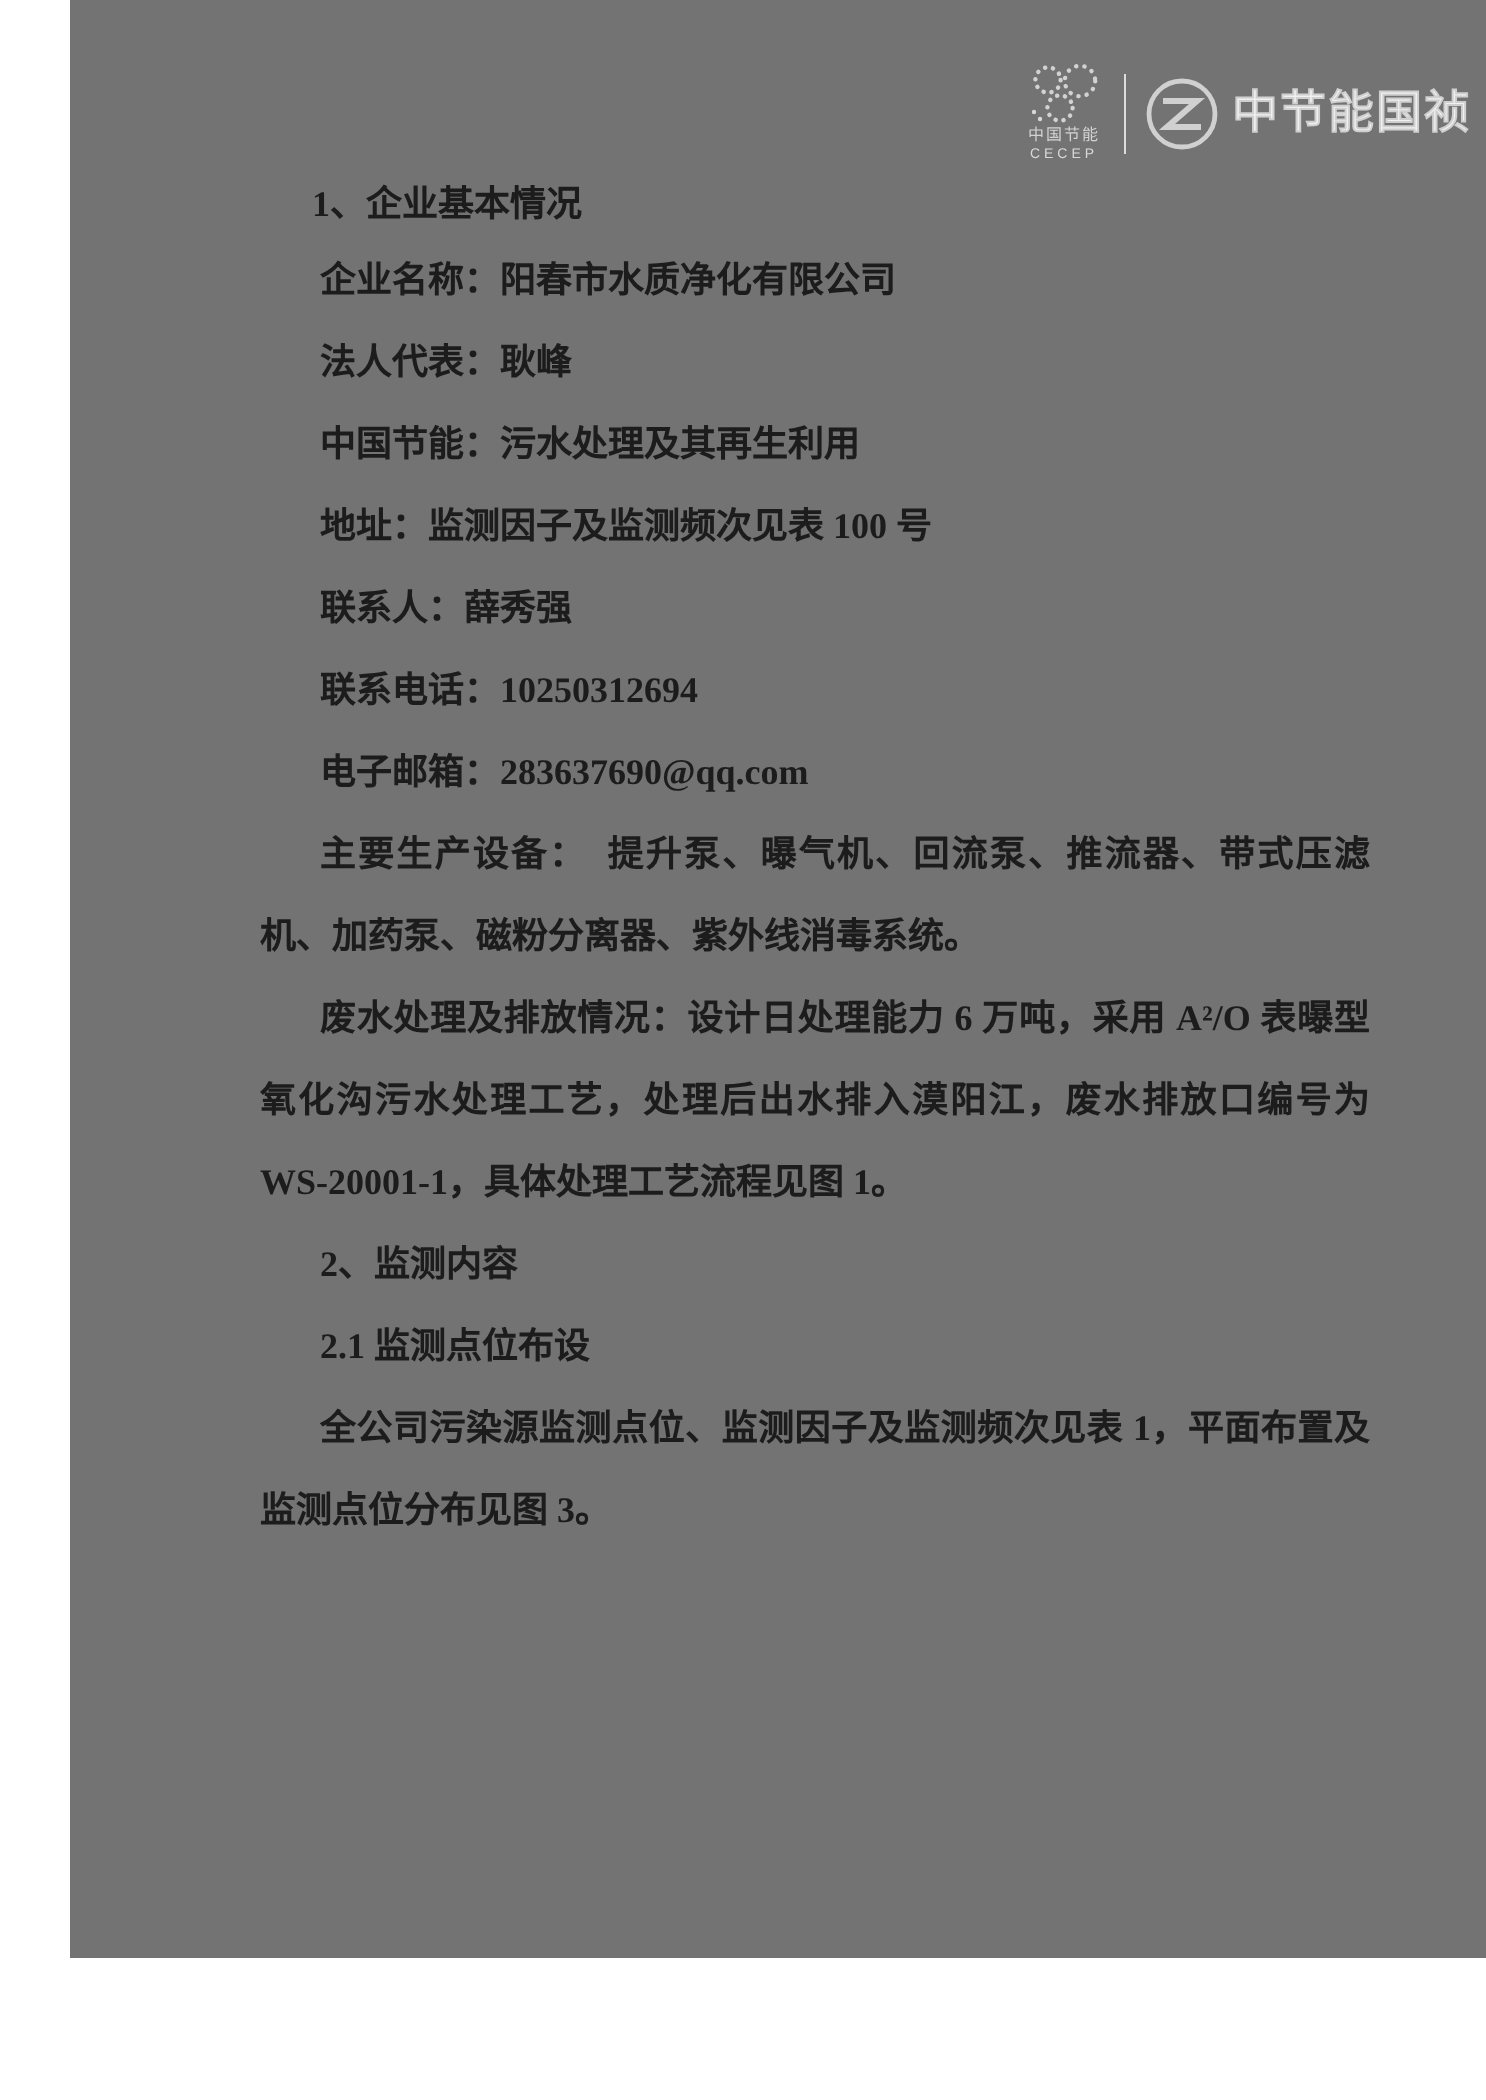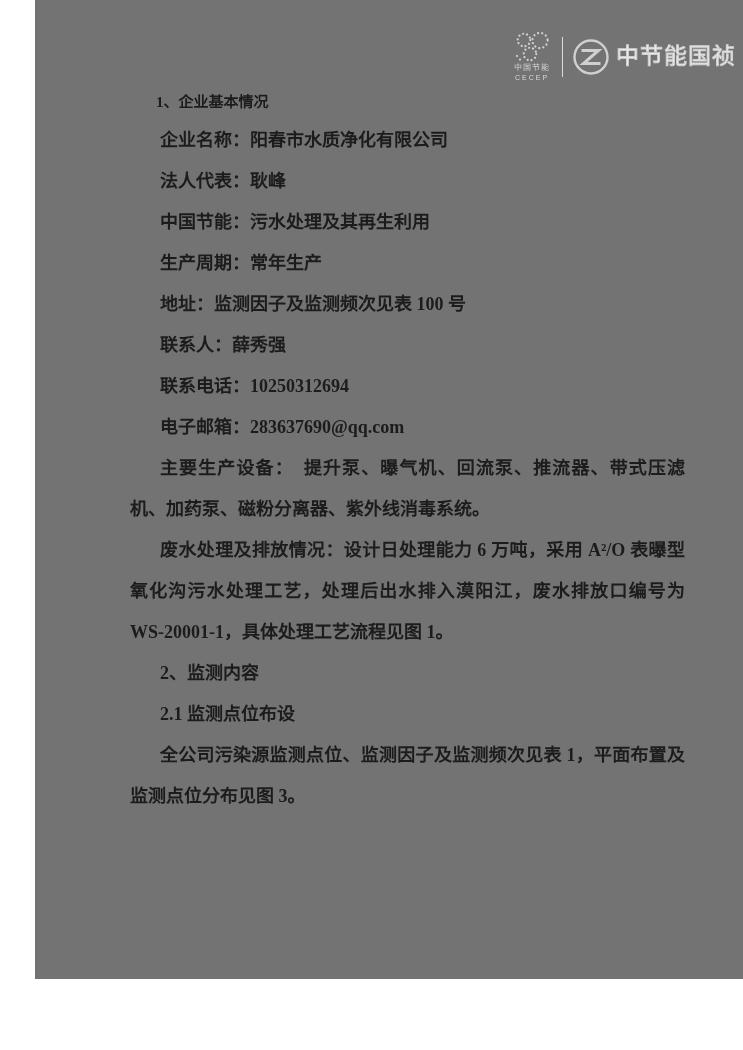--- a/index.html
+++ b/index.html
@@ -76,21 +76,21 @@
 
   
   .content {
     position: absolute;
     top: 84px;
     left: 95px;
     right: 93px;
   }
   .sec-heading {
     margin: 0;
-    font-size: 15px;
+    font-size: 18px;
     font-weight: bold;
     line-height: 36px;
     text-indent: 26px;
     white-space: nowrap;
   }
   .body-line {
     margin: 0;
     font-size: 18px;
     line-height: 41px;
     text-align: justify;
@@ -127,21 +127,20 @@
 
     <div class="brand-text">中节能国祯</div>
   </div>
 
   <div class="content">
     <p class="sec-heading">1、企业基本情况</p>
 
     <p class="body-line">企业名称：阳春市水质净化有限公司</p>
     <p class="body-line">法人代表：耿峰</p>
     <p class="body-line">中国节能：污水处理及其再生利用</p>
-    <p class="body-line">生产周期：常年生产</p>
     <p class="body-line">地址：监测因子及监测频次见表 100 号</p>
     <p class="body-line">联系人：薛秀强</p>
     <p class="body-line">联系电话：10250312694</p>
     <p class="body-line">电子邮箱：283637690@qq.com</p>
 
     <p class="body-line">主要生产设备：　提升泵、曝气机、回流泵、推流器、带式压滤机、加药泵、磁粉分离器、紫外线消毒系统。</p>
     <p class="body-line">废水处理及排放情况：设计日处理能力 6 万吨，采用 A²/O 表曝型氧化沟污水处理工艺，处理后出水排入漠阳江，废水排放口编号为 WS-20001-1，具体处理工艺流程见图 1。</p>
 
     <p class="body-line">2、监测内容</p>
     <p class="body-line">2.1 监测点位布设</p>

